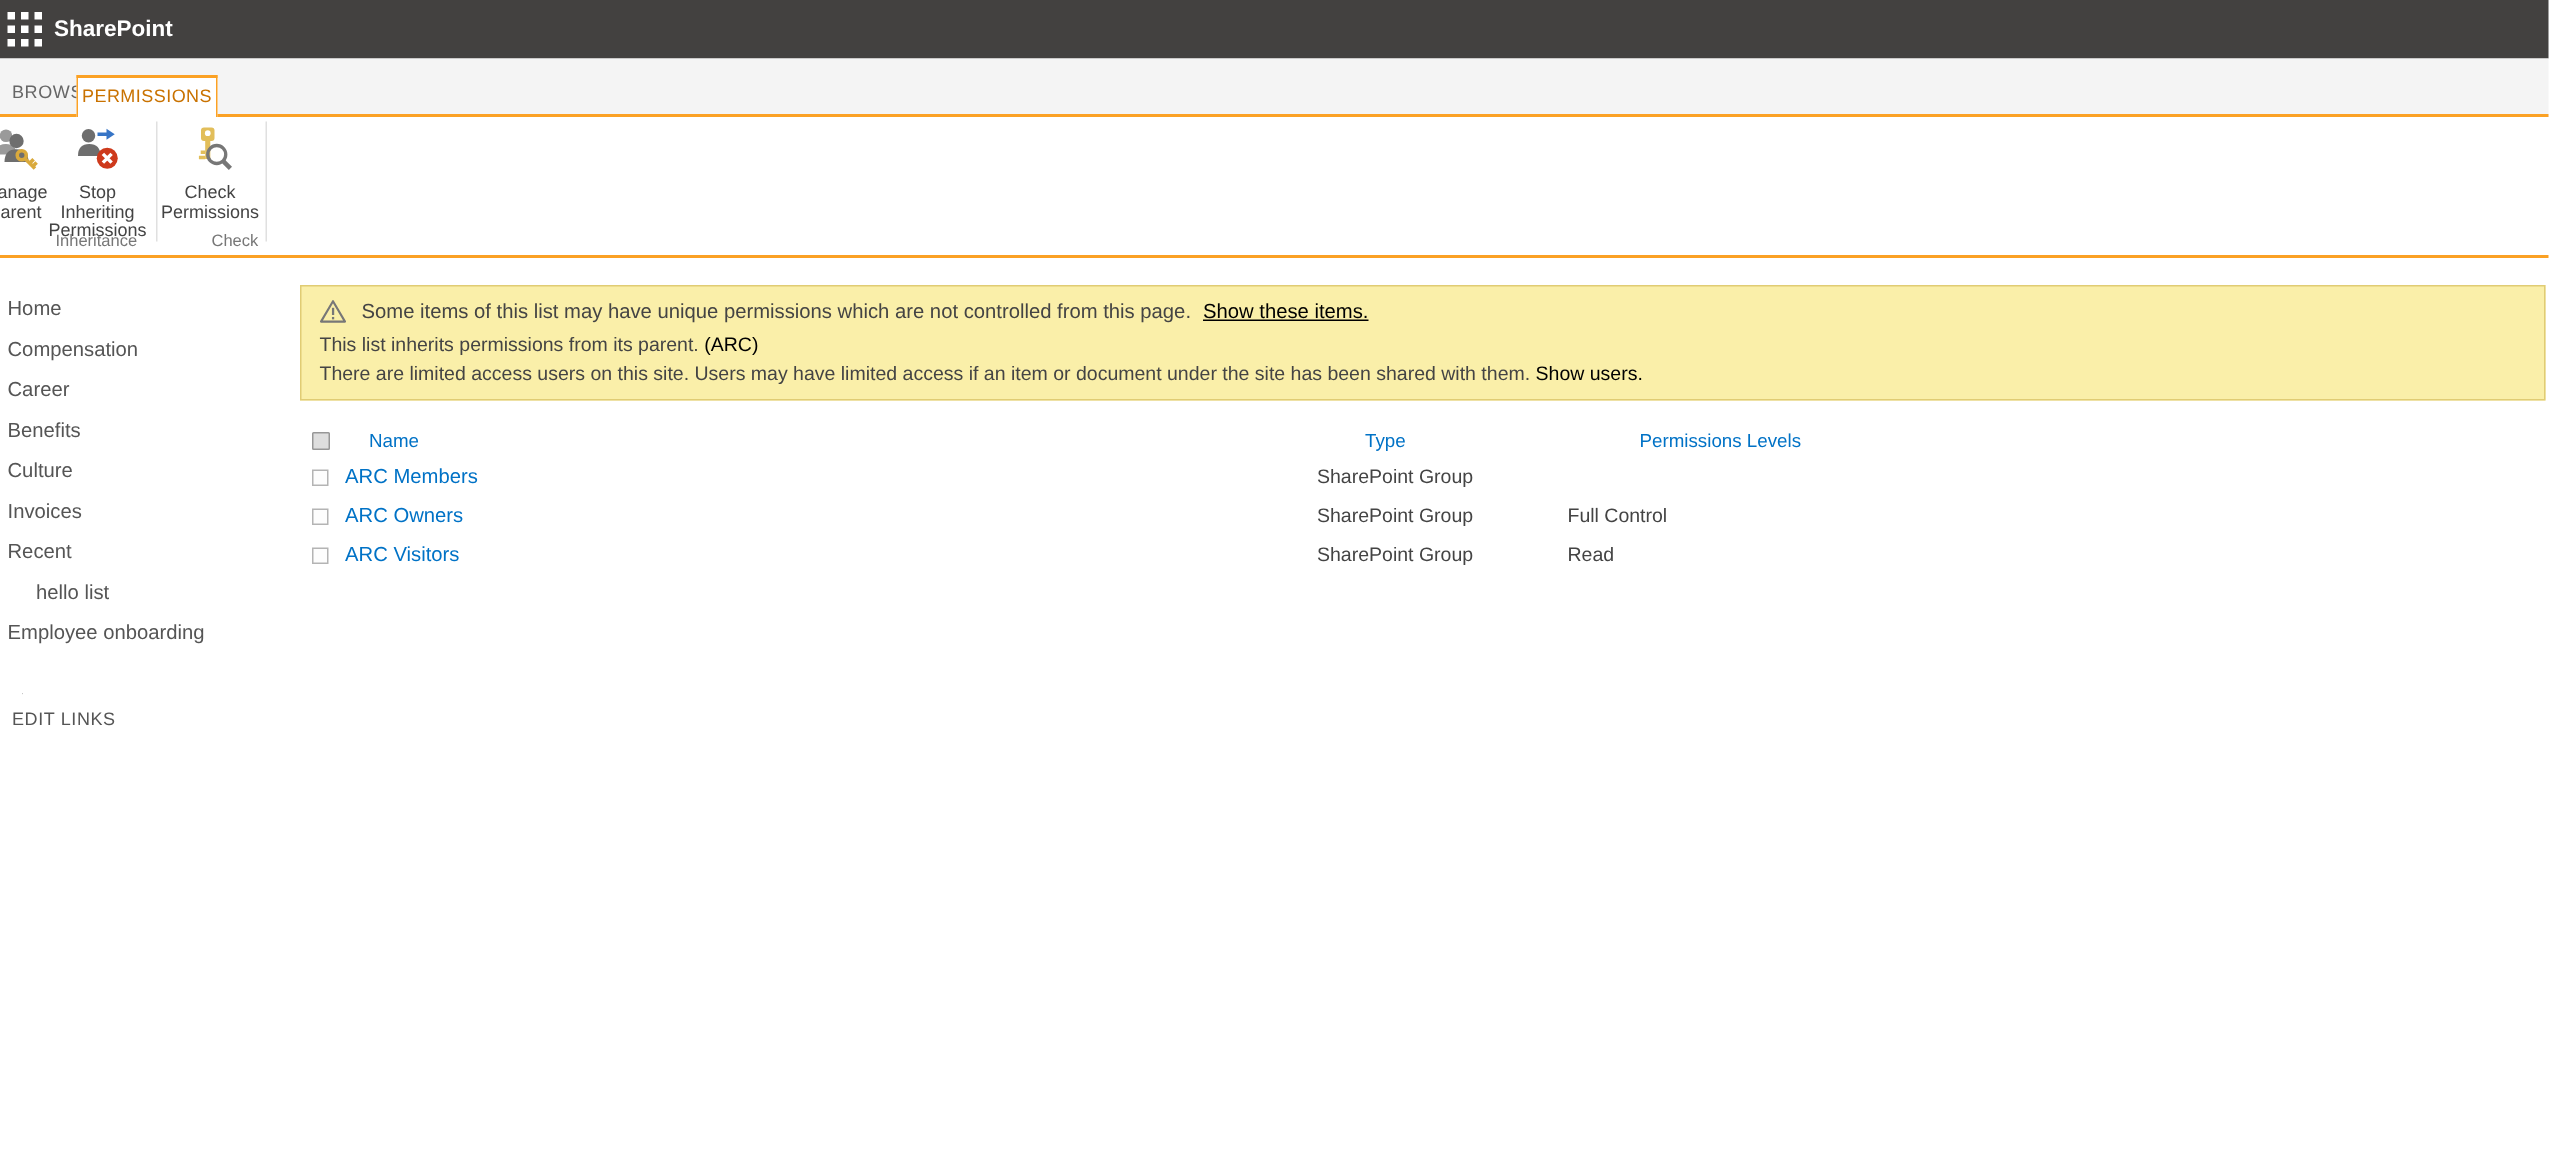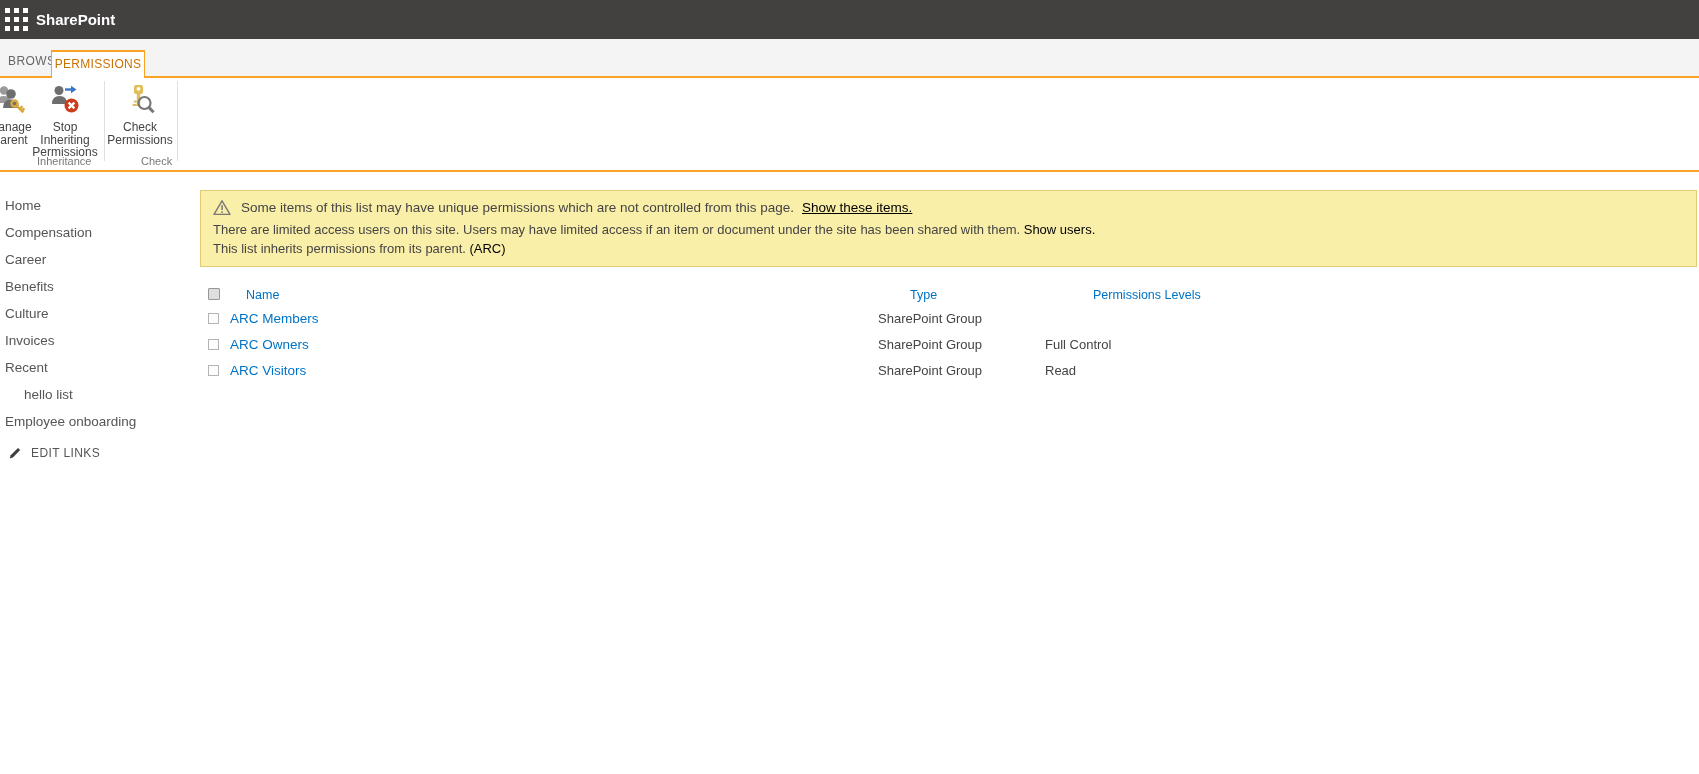--- a/index.html
+++ b/index.html
@@ -32,22 +32,22 @@
   .rb-btn svg { width:32px; height:32px; display:inline-block; }
   .rb-label { font-size:12px; color:#444; line-height:12.5px; margin-top:2px; }
   .rb-sep { position:absolute; top:3px; height:80px; width:1px; background:#e0e0e0; }
   .rb-group-label { position:absolute; bottom:3px; font-size:11px; color:#777; text-align:left;margin-left:37px; }
 
   
   .nav { position:absolute; left:5px; top:192px; width:180px; }
   .nav-item { height:27px; line-height:27px; font-size:13.5px; color:#555; cursor:pointer;
               white-space:nowrap; }
   .nav-item.indent { padding-left:19px; }
-  .edit-links { position:absolute; left:8px; top:446px; height:24px; display:flex; align-items:flex-start;
-                gap:9px; cursor:pointer; }
+  .edit-links { position:absolute; left:8px; top:462px; height:24px; display:flex; align-items:flex-start;
+                gap:9px; cursor:pointer;flex-direction:column; }
   .edit-links svg { width:14px; height:14px; }
   .edit-links span { font-size:12px; color:#555; letter-spacing:.4px; }
 
   
   .banner { position:absolute; left:200px; top:190px; width:1497px; height:77px;
             background:#faefa9; border:1px solid #e0cc74; padding:4px 10px 0 12px; }
   .banner-line { font-size:13px; color:#444; line-height:19px; white-space:nowrap; }
   .banner-line.first { display:flex; align-items:center; height:25px; font-size:13.5px; }
   .banner-line.first .wicon { margin-right:10px; flex:0 0 auto; display:flex; }
   .banner a { color:#000000; text-decoration:none; cursor:pointer; }
@@ -180,26 +180,26 @@
       <svg width="18" height="17" viewBox="0 0 18 17">
         <path d="M9,1.8 L17,15.4 H1 Z" fill="none" stroke="#777" stroke-width="1.4" stroke-linejoin="round"></path>
         <rect x="8.3" y="6.2" width="1.5" height="4.8" fill="#777"></rect>
         <rect x="8.3" y="12.3" width="1.5" height="1.6" fill="#777"></rect>
       </svg>
     </span>
     <span class="msg">Some items of this list may have unique permissions which are not controlled from this page.</span>
     <a class="underline">Show these items.</a>
   </div>
   <div class="banner-line">
+    <span>This list inherits permissions from its parent.</span>
+    <a>(ARC)</a>
+  </div>
+  <div class="banner-line">
     <span>There are limited access users on this site. Users may have limited access if an item or document under the site has been shared with them.</span>
     <a>Show users.</a>
-  </div>
-  <div class="banner-line">
-    <span>This list inherits permissions from its parent.</span>
-    <a>(ARC)</a>
   </div>
 </div>
 
 <div class="ptable">
   <div class="t-row head">
     <div class="c-check">
         <span class="cbx head"></span>
       </div>
     <div class="c-name"><a class="hlink">Name</a></div>
     <div class="c-type"><a class="hlink">Type</a></div>

